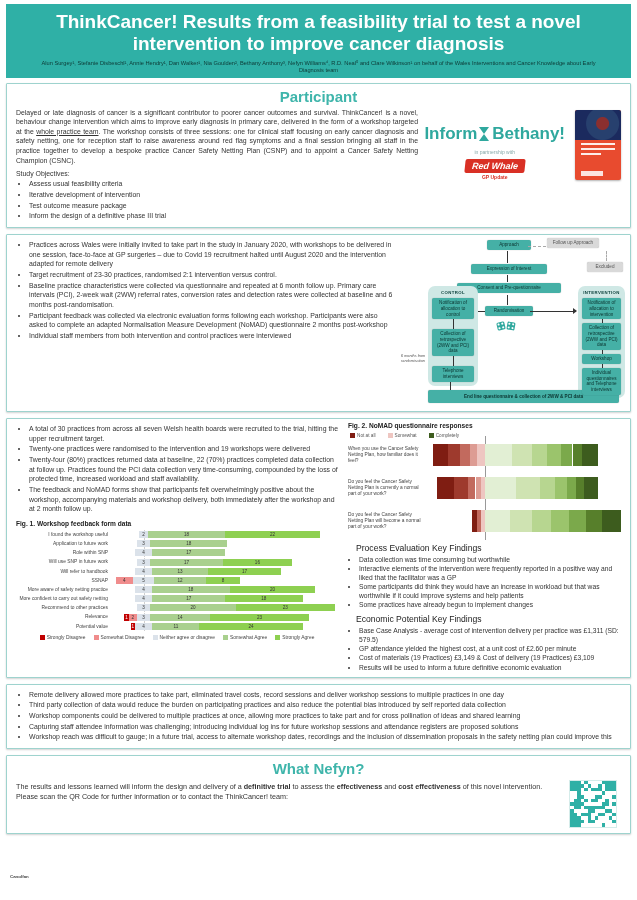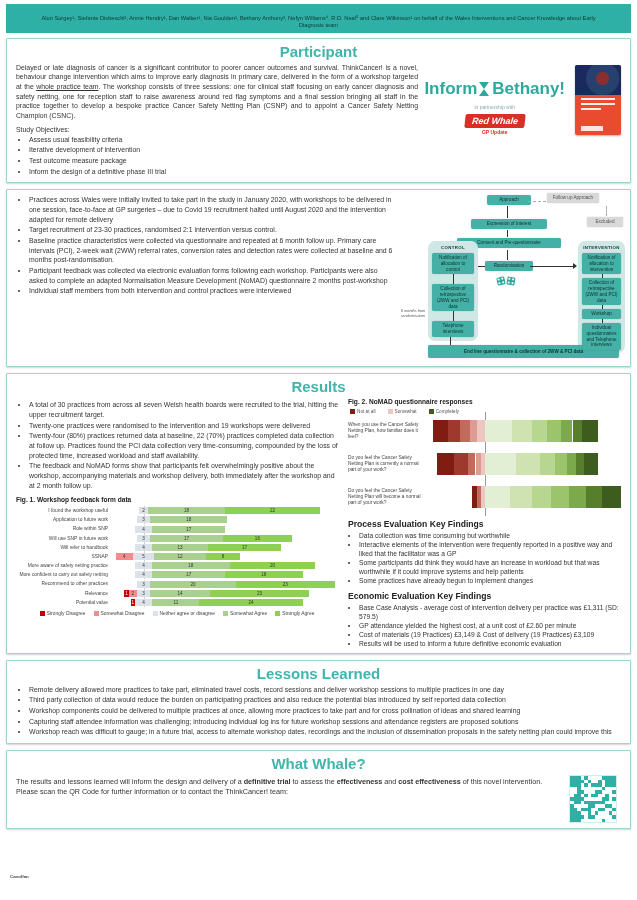--- a/index.html
+++ b/index.html
@@ -74,21 +74,21 @@
   .lgd{display:flex;flex-wrap:wrap;gap:3px 8px;justify-content:center;margin-top:5px;font-size:4.9px;color:#444;}
   .lgd-item{display:flex;align-items:center;gap:2px;}
   .lgd-sw{width:5px;height:5px;flex:none;}
   
   .f2legend{display:flex;gap:12px;font-size:4.7px;color:#555;margin:2px 0 6px 2px;}
   .f2row{display:flex;align-items:center;margin-bottom:11px;}
   .f2label{width:74px;flex:none;font-size:4.8px;color:#444;line-height:1.25;padding-right:5px;}
   .f2plot{position:relative;flex:1;height:22px;}
   .f2seg{position:absolute;top:0;height:100%;}
   .f2div{position:absolute;top:-8px;bottom:-8px;width:1px;background:#999;}
-  .kf-title{font-size:8.6px;font-weight:bold;color:#222;margin:5px 0 2px;}
+  .kf-title{font-size:8.6px;font-weight:normal;color:#222;margin:5px 8px 2px;}
   ul.kf{margin:0 0 0 2px;padding-left:9px;font-size:6.7px;color:#333;line-height:1.35;}
   
   .wn-flex{display:flex;gap:10px;align-items:flex-start;}
   .wn-text{flex:1;font-size:7.2px;color:#333;line-height:1.45;padding-top:2px;}
   .qr{display:grid;grid-template-columns:repeat(13,1fr);grid-template-rows:repeat(13,1fr);
       width:46px;height:46px;background:#fff;border:1px solid #d5ecea;flex:none;margin-right:4px;}
   .qrc.on{background:#2fb0a6;}
   
   .logos{display:flex;align-items:center;justify-content:space-between;padding:2px 10px;height:42px;}
   .logo{display:flex;align-items:center;gap:3px;}
@@ -97,20 +97,21 @@
   .logo-prime .logo-text span{font-size:4.4px;color:#444;font-weight:bold;}
   .logo-prime .logo-text span:nth-child(2){color:#2e8f86;}
   .spacer{flex:1;}
 </style>
 </head>
 <body>
 
 <div class="poster">
 
   <div class="titlebar">
+    <h1>ThinkCancer! Results from a feasibility trial to test a novel intervention to improve cancer diagnosis</h1>
     <div class="authors">Alun Surgey¹, Stefanie Disbeschl¹, Annie Hendry¹, Dan Walker¹, Nia Goulden², Bethany Anthony³, Nefyn Williams⁴, R.D. Neal⁵ and Clare Wilkinson¹ on behalf of the Wales Interventions and Cancer Knowledge about Early Diagnosis team</div>
   </div>
 
   <div class="panel">
     <h2>Participant</h2>
     <div class="bg-flex">
       <div class="bg-left">
         <div class="body-text"><span>Delayed or late diagnosis of cancer is a significant contributor to poorer cancer outcomes and survival. ThinkCancer! is a novel, behaviour change intervention which aims to improve early diagnosis in primary care, delivered in the form of a workshop targeted at the </span><span style="text-decoration: underline;">whole practice team</span><span>. The workshop consists of three sessions: one for clinical staff focusing on early cancer diagnosis and safety netting, one for reception staff to raise awareness around red flag symptoms and a final session bringing all staff in the practice together to develop a bespoke practice Cancer Safety Netting Plan (CSNP) and to appoint a Cancer Safety Netting Champion (CSNC).</span></div>
         <div class="obj-title">Study Objectives:</div>
         <ul class="blt">
@@ -192,21 +193,20 @@
             </div>
         </div>
         <div class="fc-note" style="left:0;top:116px;">6 months from randomisation</div>
         <div class="fc-vline" style="left:49px;top:142px;height:10px;"></div>
         <div class="fc-end" style="left:27px;top:152px;width:191px;height:13px;">End line questionnaire &amp; collection of 2WW &amp; PCI data</div>
       </div>
     </div>
   </div>
 
   <div class="panel">
-    <h2>Results</h2>
     <div class="res-flex">
       <div class="res-left">
         <ul class="blt">
             <li>A total of 30 practices from across all seven Welsh health boards were recruited to the trial, hitting the upper recruitment target.</li>
             <li>Twenty-one practices were randomised to the intervention and 19 workshops were delivered</li>
             <li>Twenty-four (80%) practices returned data at baseline, 22 (70%) practices completed data collection at follow up. Practices found the PCI data collection very time-consuming, compounded by the loss of protected time, increased workload and staff availability.</li>
             <li>The feedback and NoMAD forms show that participants felt overwhelmingly positive about the workshop, accompanying materials and workshop delivery, both immediately after the workshop and at 2 month follow up.</li>
           </ul>
         <div class="fig-title">Fig. 1. Workshop feedback form data</div>
         <div>
@@ -405,44 +405,43 @@
               </div>
             </div>
           </div>
         <div class="kf-title">Process Evaluation Key Findings</div>
         <ul class="kf">
             <li>Data collection was time consuming but worthwhile</li>
             <li>Interactive elements of the intervention were frequently reported in a positive way and liked that the facilitator was a GP</li>
             <li>Some participants did think they would have an increase in workload but that was worthwhile if it could improve systems and help patients</li>
             <li>Some practices have already begun to implement changes</li>
           </ul>
-        <div class="kf-title">Economic Evaluation Key Findings</div>
+        <div class="kf-title">Economic Potential Key Findings</div>
         <ul class="kf">
             <li>Base Case Analysis - average cost of intervention delivery per practice was £1,311 (SD: 579.5)</li>
             <li>GP attendance yielded the highest cost, at a unit cost of £2.60 per minute</li>
             <li>Cost of materials (19 Practices) £3,149 &amp; Cost of delivery (19 Practices) £3,109</li>
             <li>Results will be used to inform a future definitive economic evaluation</li>
           </ul>
       </div>
     </div>
   </div>
 
   <div class="panel">
-    <h2>Lessons Learned</h2>
     <ul class="blt">
         <li>Remote delivery allowed more practices to take part, eliminated travel costs, record sessions and deliver workshop sessions to multiple practices in one day</li>
         <li>Third party collection of data would reduce the burden on participating practices and also reduce the potential bias introduced by self reported data collection</li>
         <li>Workshop components could be delivered to multiple practices at once, allowing more practices to take part and for cross pollination of ideas and shared learning</li>
         <li>Capturing staff attendee information was challenging; introducing individual log ins for future workshop sessions and attendance registers are proposed solutions</li>
         <li>Workshop reach was difficult to gauge; in a future trial, access to alternate workshop dates, recordings and the inclusion of dissemination proposals in the safety netting plan could improve this</li>
       </ul>
   </div>
 
   <div class="panel">
-    <h2>What Whale?</h2>
+    <h2>What Nefyn?</h2>
     <div class="wn-flex">
       <div class="wn-text"><span>The results and lessons learned will inform the design and delivery of a </span><span style="font-weight: bold;">definitive trial</span><span> to assess the </span><span style="font-weight: bold;">effectiveness</span><span> and </span><span style="font-weight: bold;">cost effectiveness</span><span> of this novel intervention. Please scan the QR Code for further information or to contact the ThinkCancer! team:</span></div>
       <div class="qr">
           <div class="qrc on"></div>
           <div class="qrc on"></div>
           <div class="qrc on"></div>
           <div class="qrc"></div>
           <div class="qrc on"></div>
           <div class="qrc"></div>
           <div class="qrc"></div>

